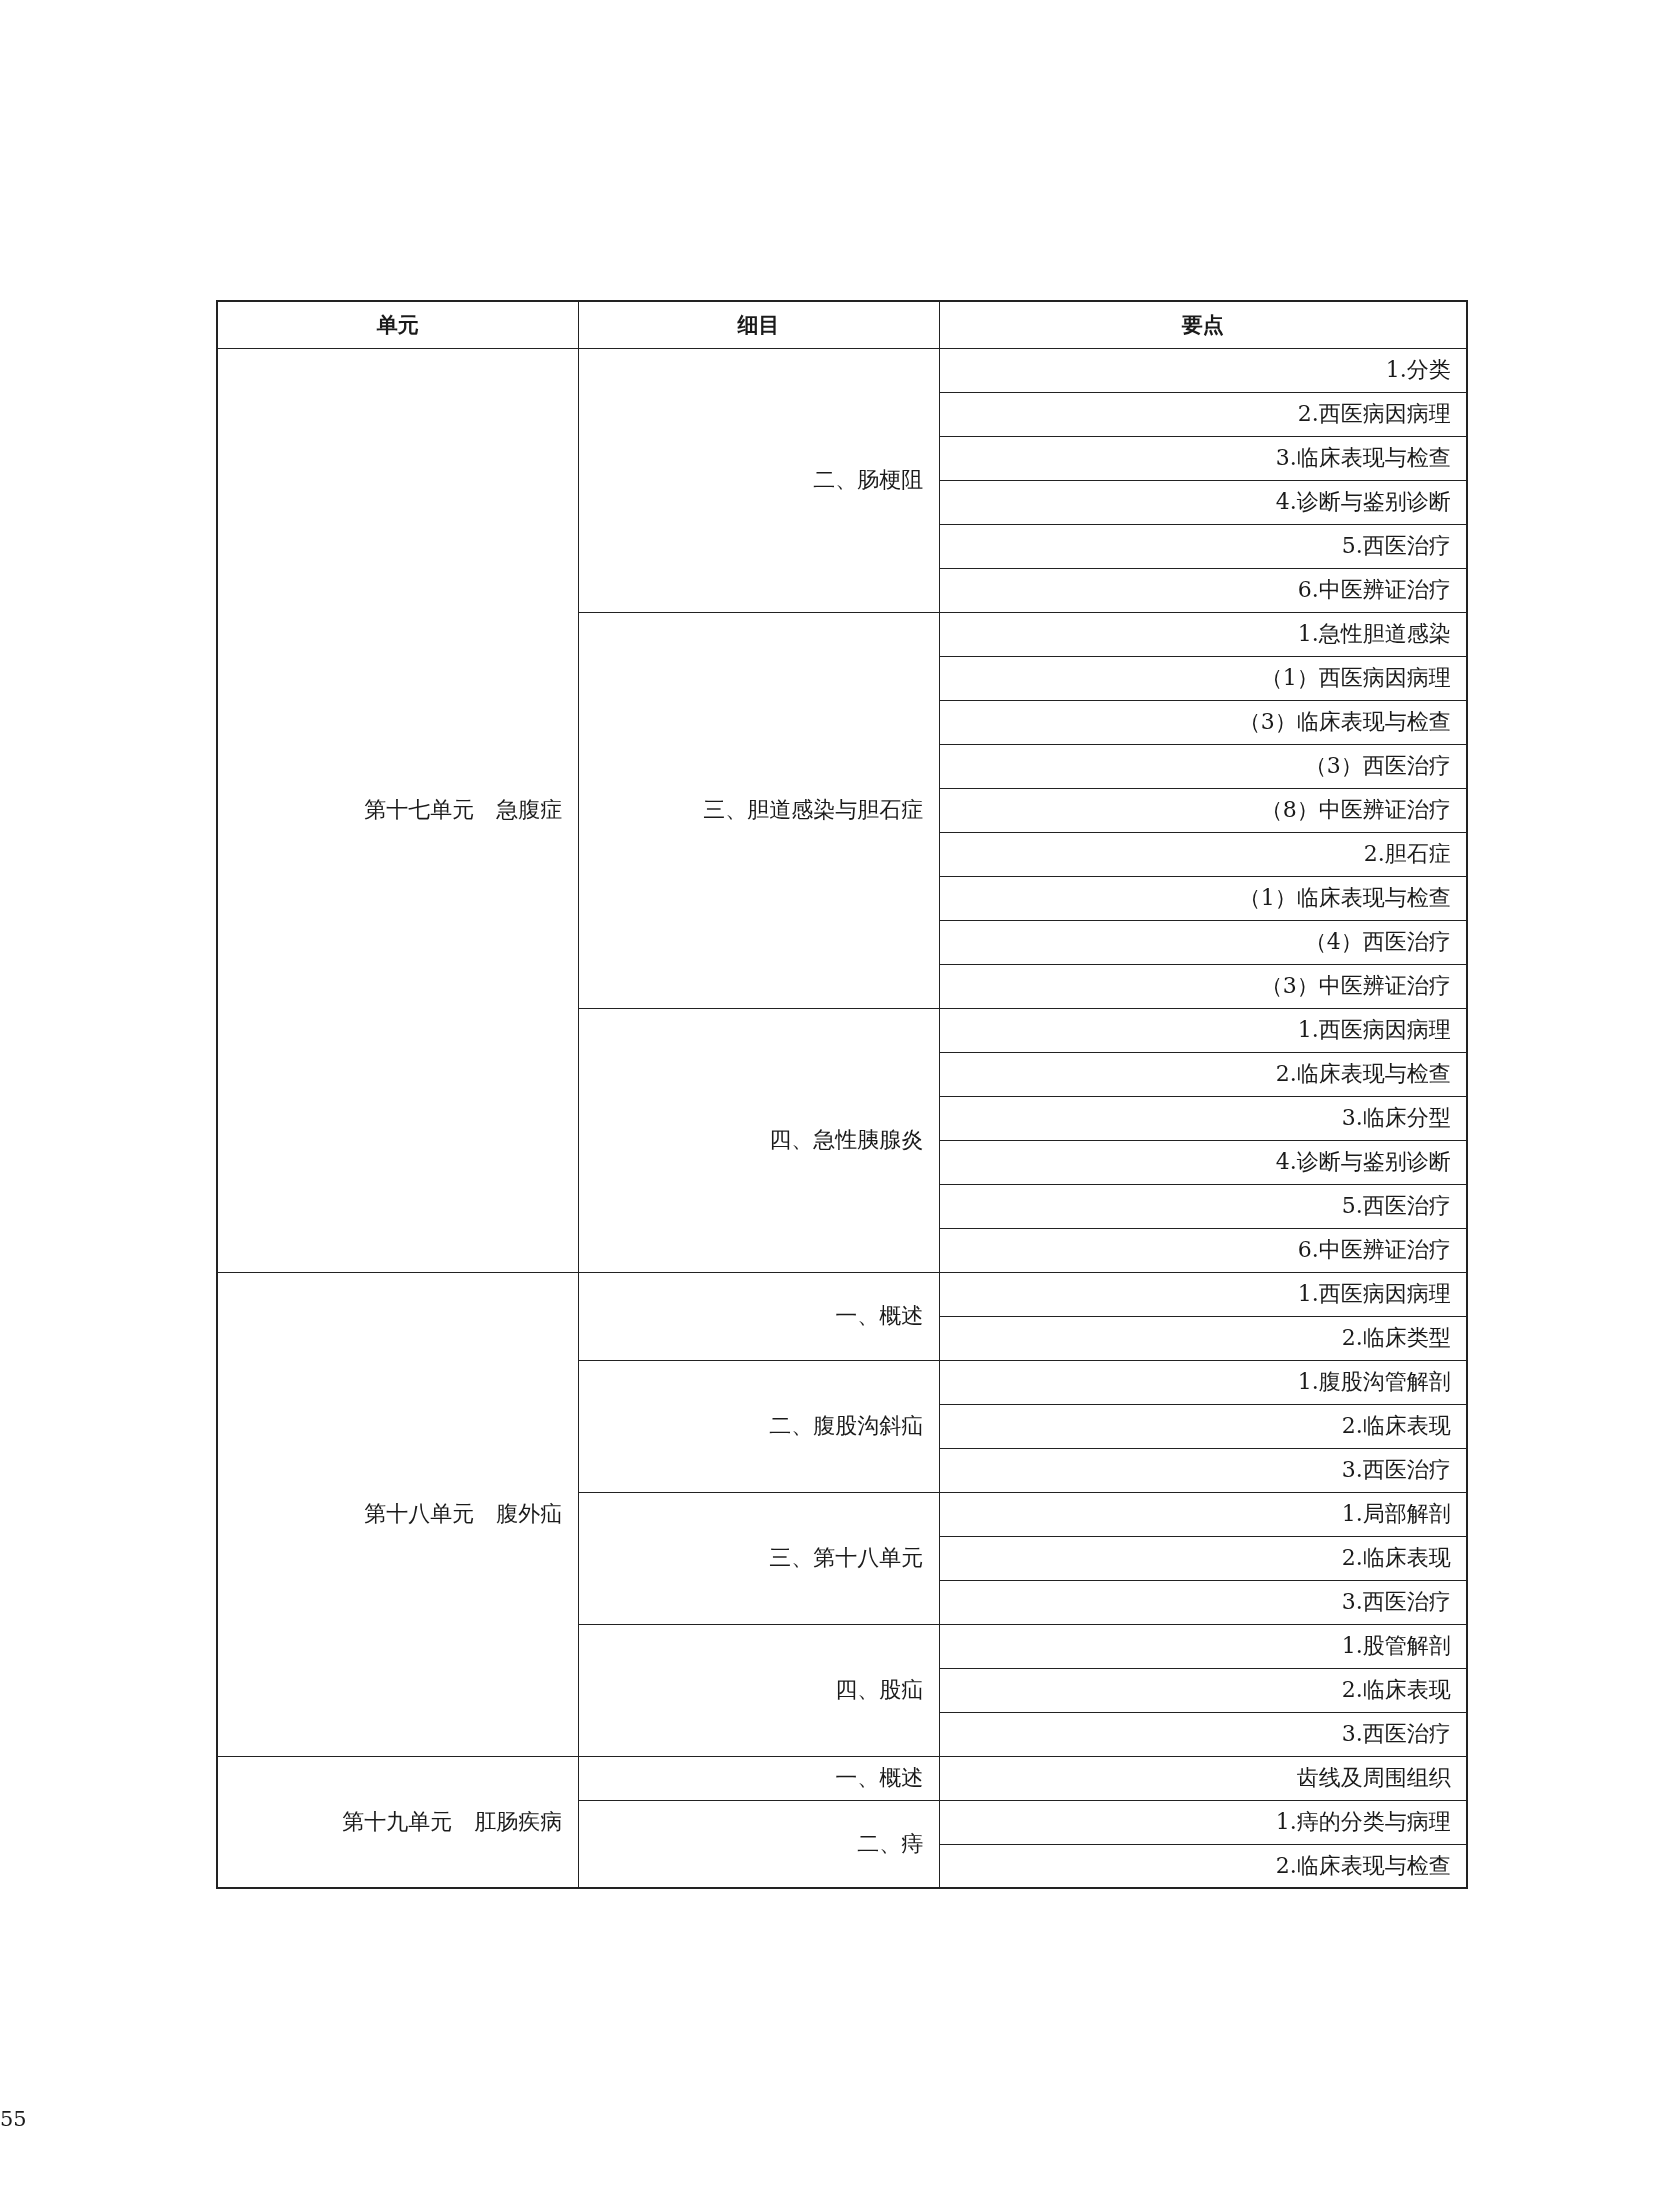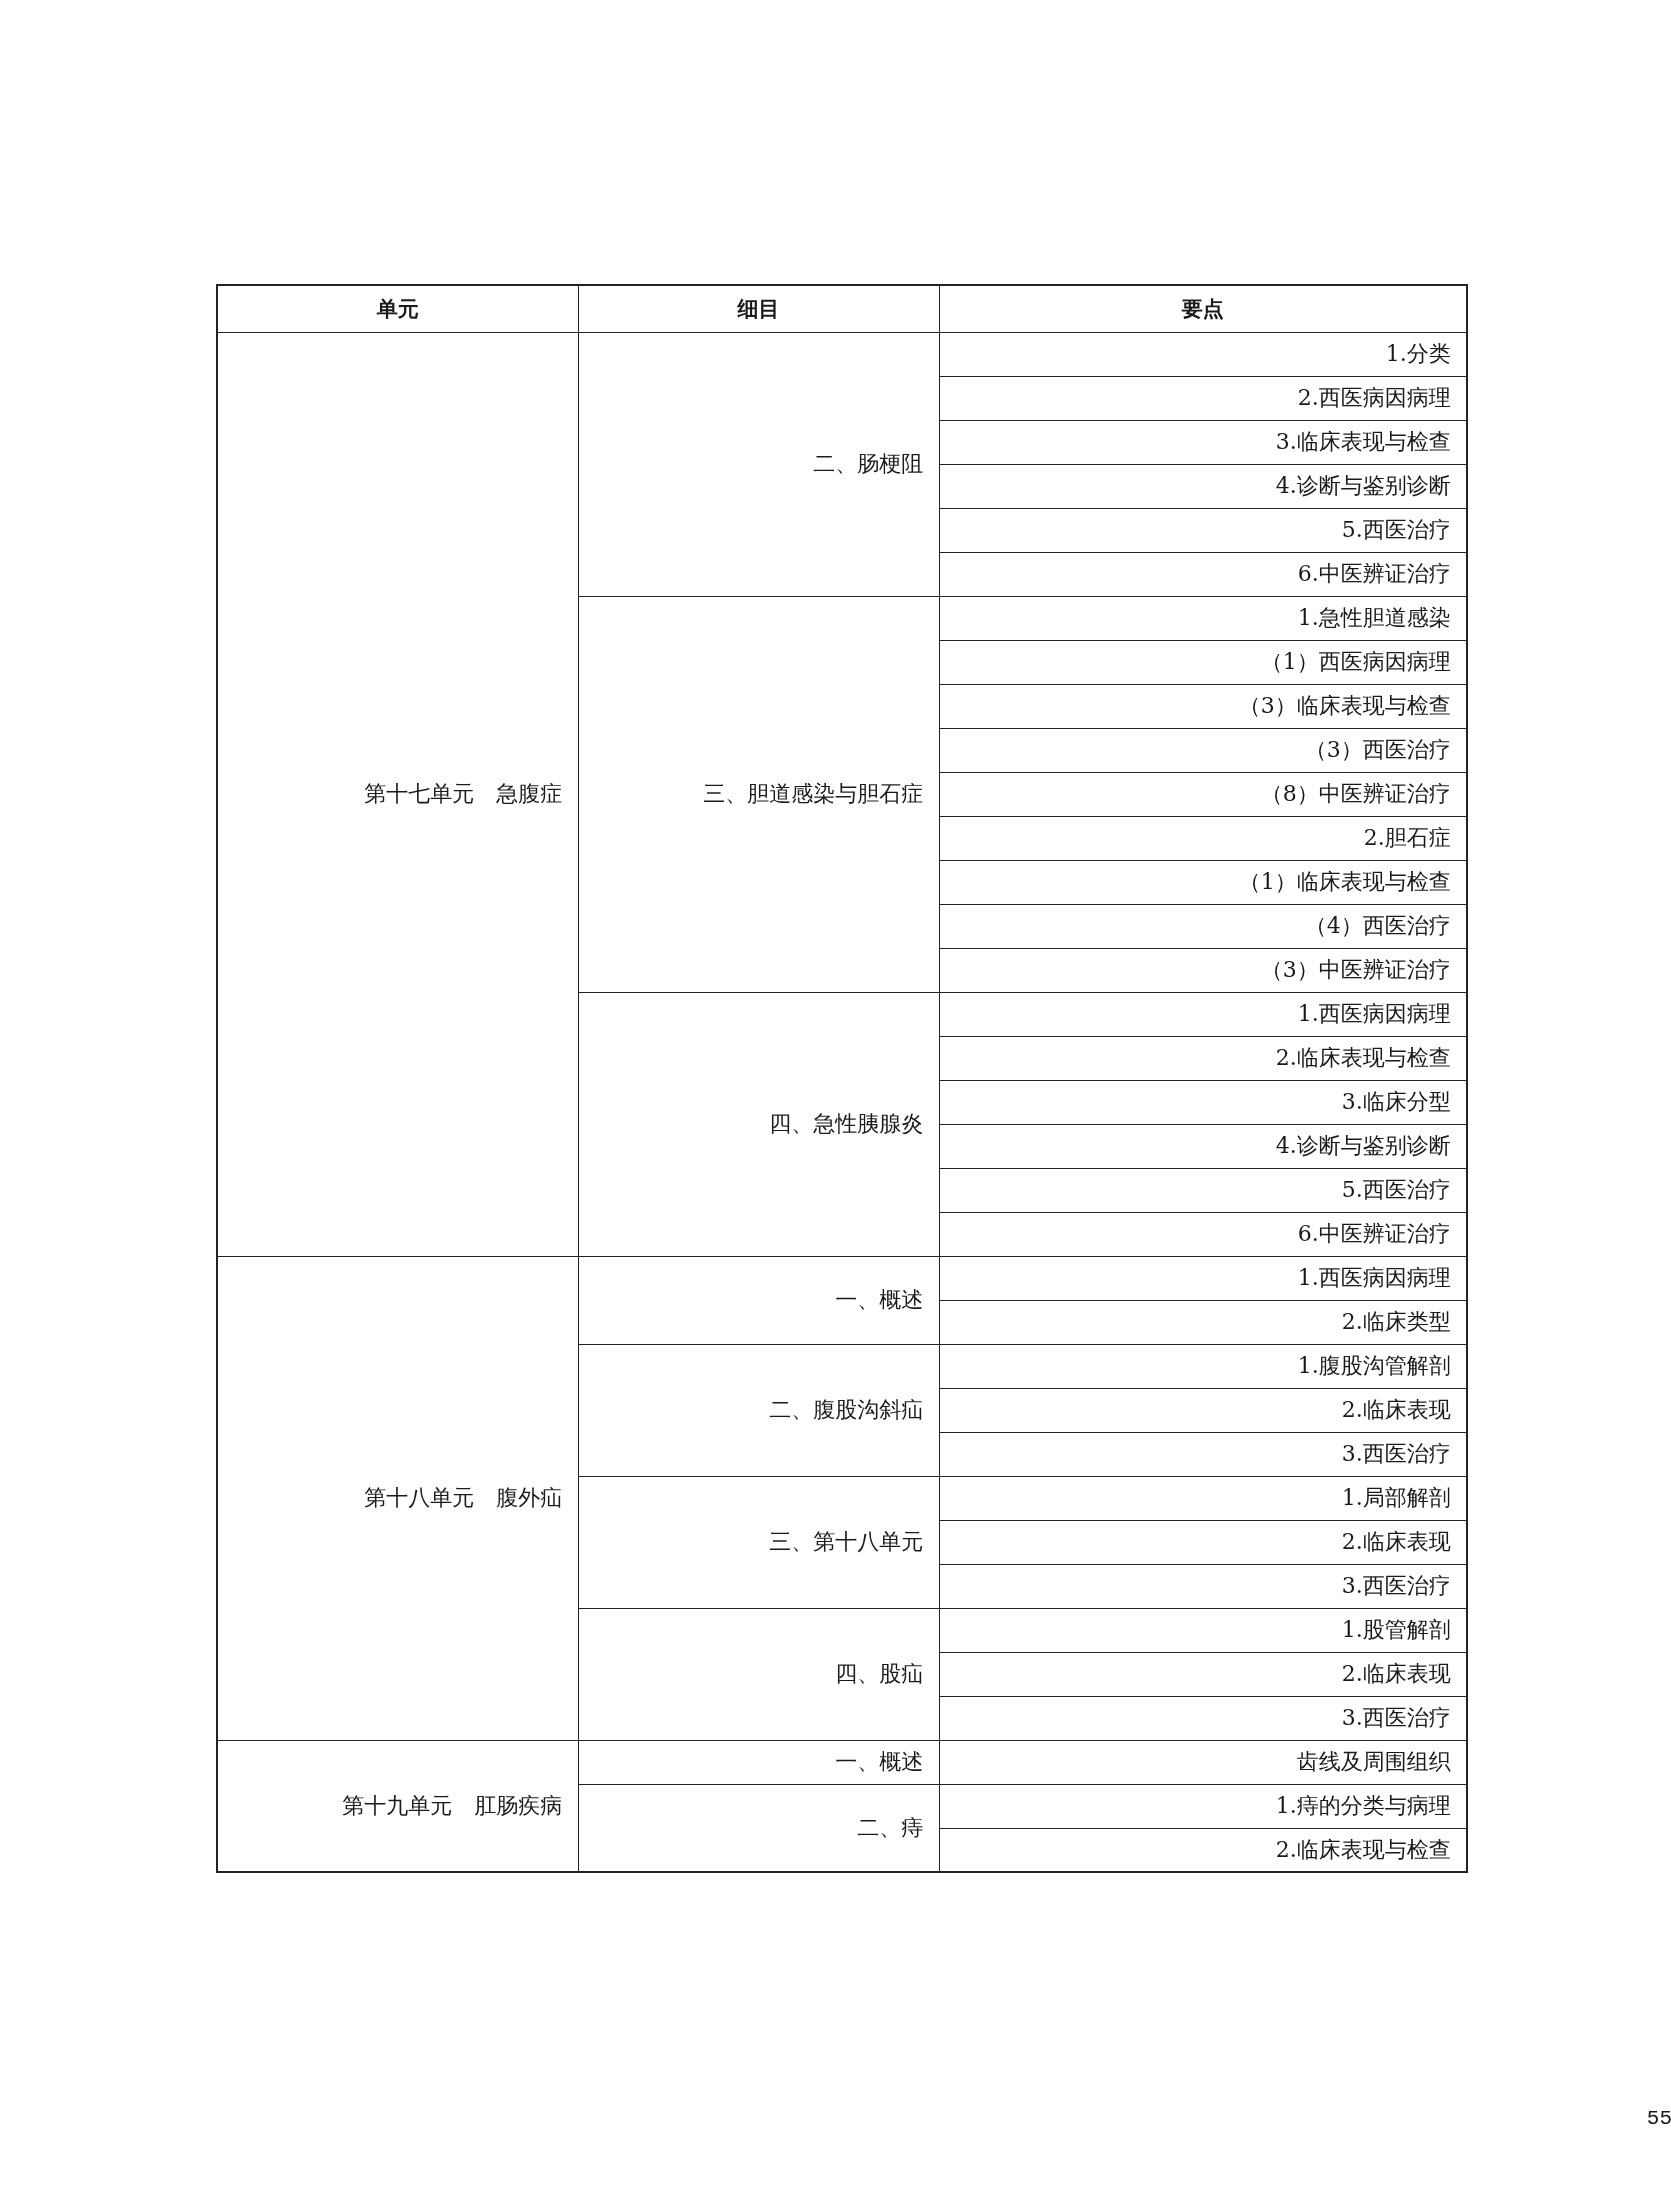--- a/index.html
+++ b/index.html
@@ -1,32 +1,32 @@
 <!DOCTYPE html>
 <html><head>
 <meta charset="utf-8">
 <style>
   html, body { margin: 0; padding: 0; background: #ffffff; }
   body { width: 1672px; height: 2199px; position: relative; font-family: "DejaVu Serif", "Liberation Serif", serif; color: #1a1a1a; }
   #syllabus-table {
-    position: absolute; left: 216px; top: 284px; width: 1250px;
+    position: absolute; left: 216px; top: 300px; width: 1250px;
     border-collapse: collapse; table-layout: fixed;
     border: 2.9px solid #222;
   }
   #syllabus-table col.c1 { width: 361px; }
   #syllabus-table col.c2 { width: 361px; }
   #syllabus-table col.c3 { width: 528px; }
   #syllabus-table th, #syllabus-table td {
     border: 1.9px solid #222; padding: 0 15.3px; font-size: 22px; font-weight: normal;
     height: 44px; box-sizing: border-box; vertical-align: middle; text-align: right;
     white-space: nowrap; overflow: hidden;
   }
   #syllabus-table th { text-align: center; font-weight: bold; font-family: "DejaVu Sans", "Liberation Sans", sans-serif; font-size: 21px; height: 47px; }
   #syllabus-table td.point { padding-left: 13.4px; }
-  #page-number { position: absolute; top: 2107px; left: 0; width: 1672px; text-align: right; font-size: 21px; font-family: Liberation Mono, monospace; }
+  #page-number { position: absolute; top: 2107px; left: 0; width: 1672px; text-align: left; font-size: 21px; }
 </style>
 </head>
 <body>
 
 <table id="syllabus-table">
   <colgroup>
       <col class="c1">
       <col class="c2">
       <col class="c3">
     </colgroup>

